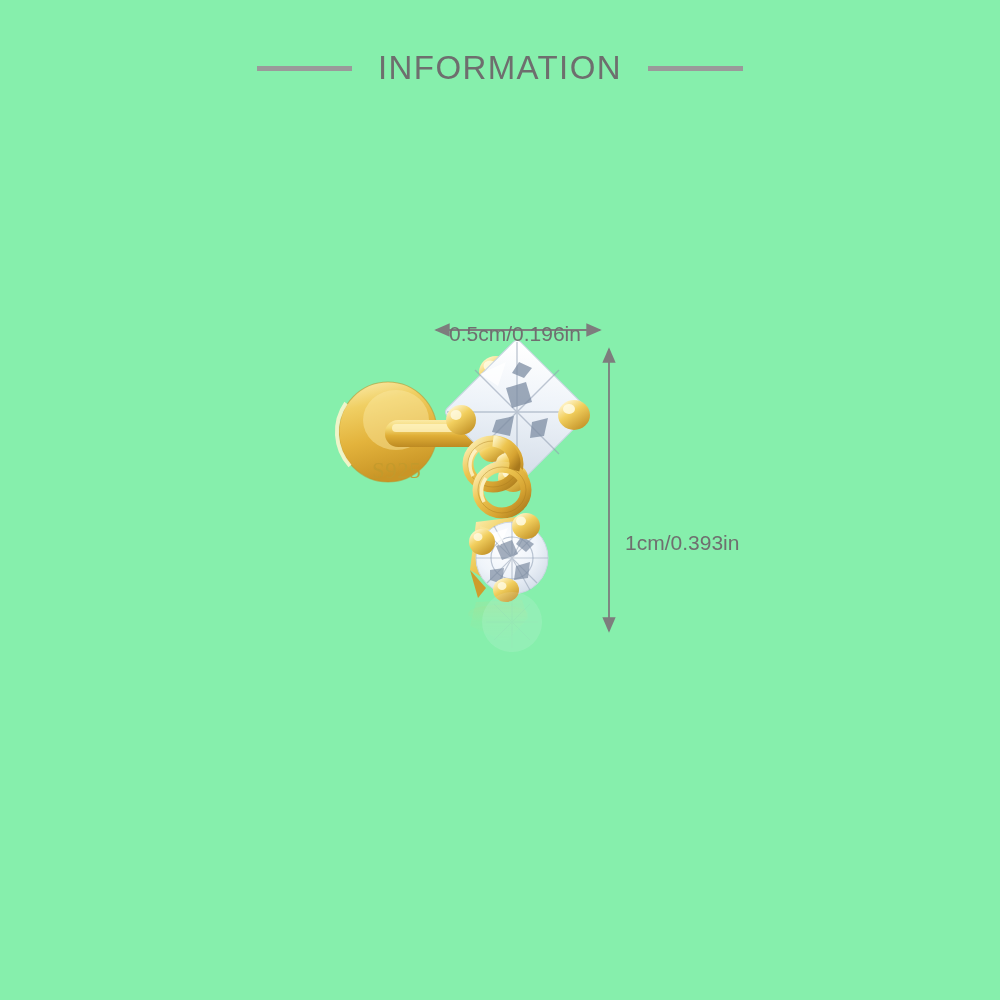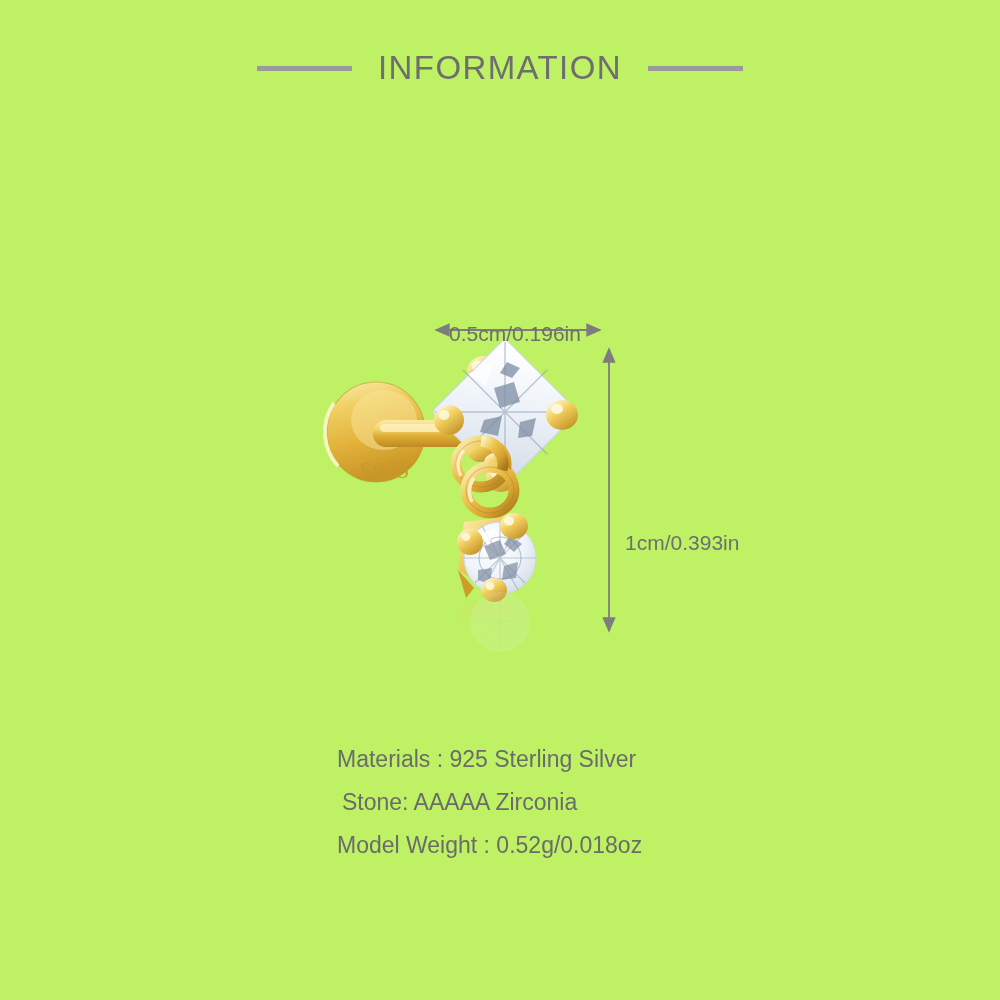--- a/index.html
+++ b/index.html
@@ -8,21 +8,21 @@
     padding: 0;
     background: #ffffff;
   }
   body {
     font-family: "Liberation Sans", sans-serif;
   }
   #page {
     position: relative;
     width: 1000px;
     height: 1000px;
-    background: #bef264;
+    background: #86efac;
     overflow: hidden;
   }
 
   
   .header {
     position: absolute;
     left: 0;
     top: 44px;
     width: 1000px;
     height: 48px;
@@ -41,21 +41,21 @@
     font-size: 33px;
     letter-spacing: 1.4px;
     color: #6e6e6e;
     white-space: nowrap;
     font-weight: 400;
   }
 
   
   .stage {
     position: absolute;
-    left: 288px;
+    left: 300px;
     top: 270px;
     width: 480px;
     height: 480px;
   }
   .stage svg { display: block; }
 
   
   .dim-label {
     position: absolute;
     color: #6f6f6f;
@@ -257,19 +257,14 @@
         <path d="M9 0.8 L0.4 4.5 L9 8.2 Z" fill="#7d7d7d"></path>
       </marker>
     </defs>
     <line x1="436" y1="330" x2="600" y2="330" stroke="#7d7d7d" stroke-width="1.8" marker-start="url(#arrTail)" marker-end="url(#arrHead)"></line>
     <line x1="609" y1="349" x2="609" y2="631" stroke="#7d7d7d" stroke-width="1.8" marker-start="url(#arrTail)" marker-end="url(#arrHead)"></line>
   </svg>
 
   <div class="dim-label" id="dim-width-label">0.5cm/0.196in</div>
   <div class="dim-label" id="dim-height-label">1cm/0.393in</div>
 
-  <div class="specs">
-    <div class="spec-line">Materials : 925 Sterling Silver</div>
-    <div class="spec-line indent">Stone: AAAAA Zirconia</div>
-    <div class="spec-line">Model Weight : 0.52g/0.018oz</div>
-  </div>
 
 </div>
 
 </body></html>

